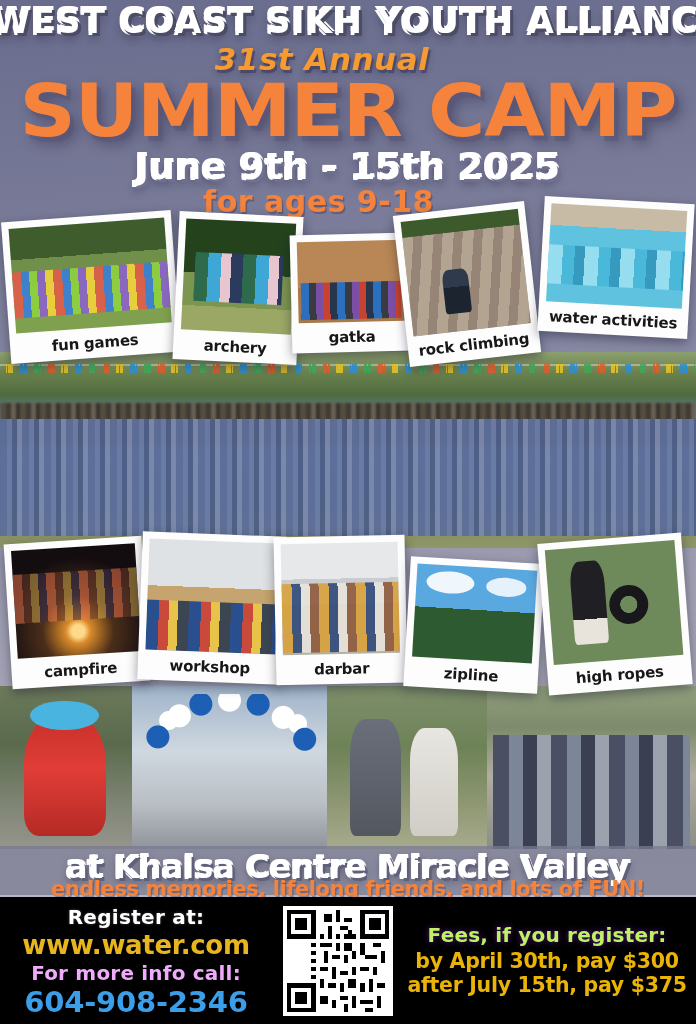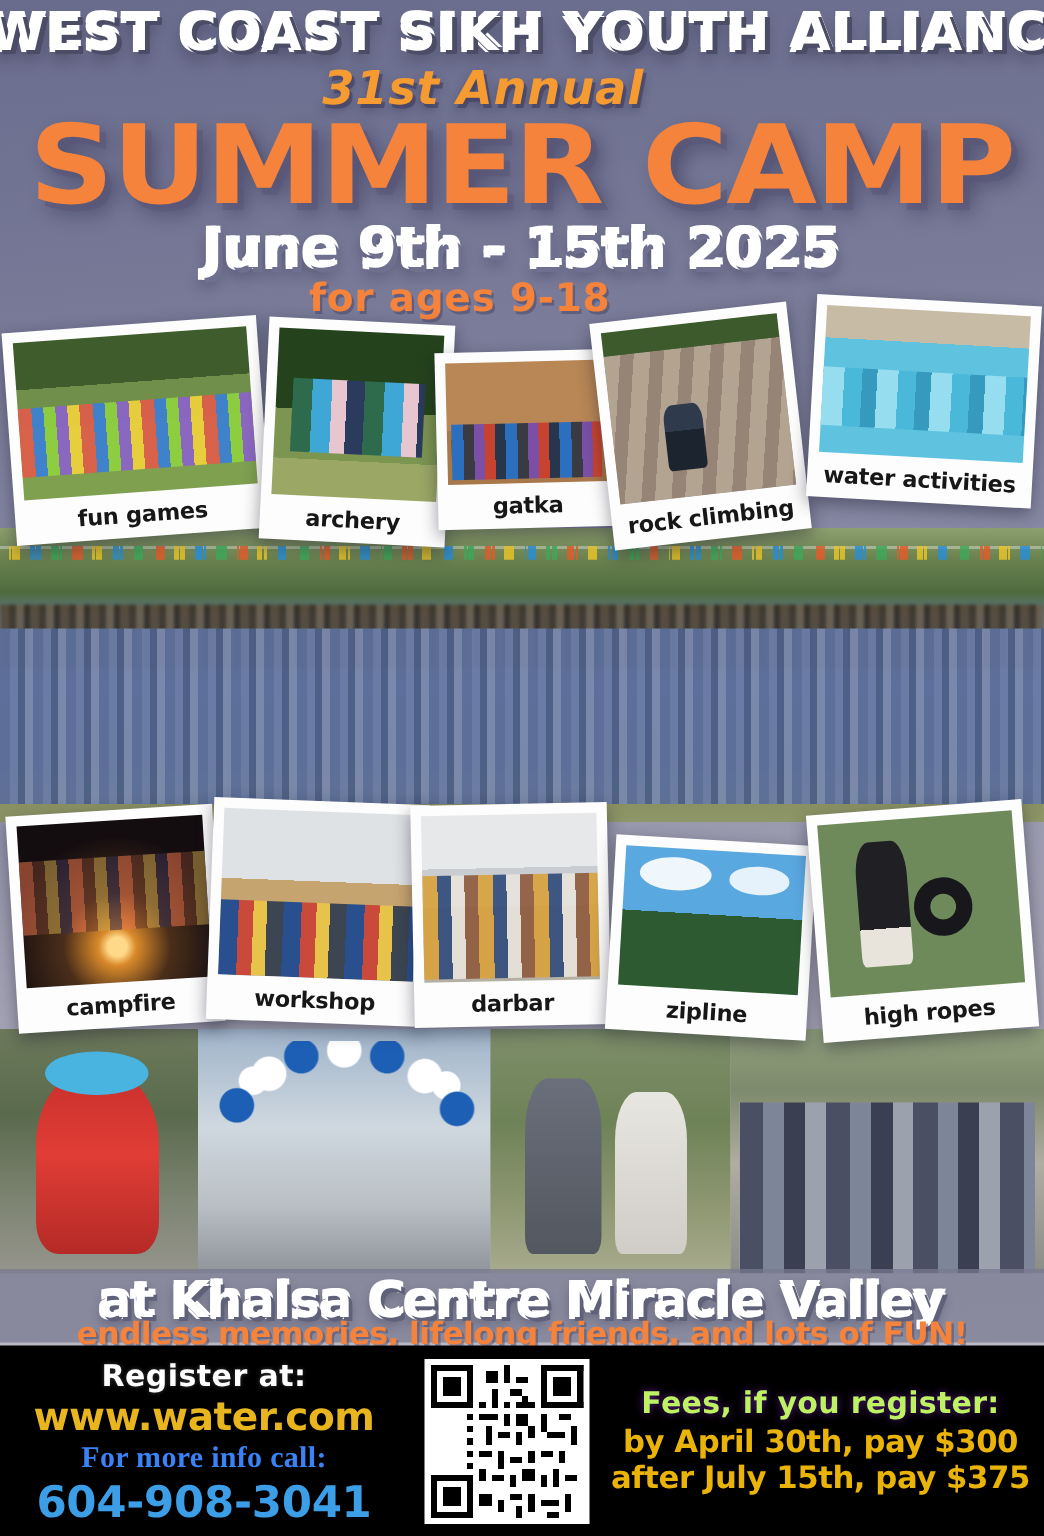--- a/index.html
+++ b/index.html
@@ -57,22 +57,22 @@
   .dates{
     position:absolute; top:146px; left:0; width:696px;
     font-size:36px; font-weight:bold; color:#ffffff;
     text-shadow:
       3px 3px 0 #6f7090,
       -1.4px -1.4px 0 #fff, 1.4px -1.4px 0 #fff, -1.4px 1.4px 0 #fff, 1.4px 1.4px 0 #fff,
       0 5px 9px rgba(35,35,60,.45);
     letter-spacing:0.5px;
   }
   .ages{
-    position:absolute; top:184px; left:0; width:613px;
-    font-size:26px; font-weight:bold; color:#f5833c;
+    position:absolute; top:184px; left:12px; width:613px;
+    font-size:30px; font-weight:bold; color:#f5833c;
     text-shadow:1.5px 2px 0 rgba(70,66,100,.5);
     letter-spacing:0.5px;
   }
 
   
   .band{ position:absolute; left:0; width:696px; overflow:hidden; }
 
   
   .band-group{ top:352px; height:196px; }
   .group-photo{
@@ -233,21 +233,21 @@
     background:#000000; z-index:30;
     display:flex; align-items:center;
   }
   .f-left{ width:272px; text-align:center; padding-top:2px; }
   .f-mid{ width:132px; display:flex; justify-content:center; align-items:center; }
   .f-right{ flex:1; text-align:center; padding-right:6px; }
 
   .reg-at{ font-size:20px; font-weight:bold; color:#ffffff; letter-spacing:0.3px;
            text-shadow:0 0 3px rgba(255,255,255,.25); }
   .website{ font-size:26px; font-weight:bold; color:#e8b51f; margin-top:1px; letter-spacing:-0.3px; }
-  .info-call{ font-size:20px; font-weight:bold; color:#3b82f6; margin-top:1px; letter-spacing:0.2px;font-family:Liberation Serif, serif; }
+  .info-call{ font-size:20px; font-weight:bold; color:#f0abfc; margin-top:1px; letter-spacing:0.2px; }
   .phone{ font-size:29px; font-weight:bold; color:#3d9ee8; margin-top:0px; letter-spacing:-0.2px; }
 
   .fees-head{ font-size:20px; font-weight:bold; color:#bef264;
               text-shadow:0 0 6px rgba(150,50,220,.6); letter-spacing:0.2px; margin-bottom:3px;}
   .fee-line{ font-size:20.5px; font-weight:bold; color:#eab308; line-height:1.16; letter-spacing:-0.3px; }
 
   
   .qr{ width:110px; height:110px; background:#fff; padding:4px; }
   .qr svg{ display:block; width:100%; height:100%; }
 </style>
@@ -333,21 +333,21 @@
   <div class="mid-banner"></div>
   <div class="venue">at Khalsa Centre Miracle Valley</div>
   <div class="tagline">endless memories, lifelong friends, and lots of FUN!</div>
 
   <div class="footer">
 
     <div class="f-left">
       <div class="reg-at">Register at:</div>
       <div class="website">www.water.com</div>
       <div class="info-call">For more info call:</div>
-      <div class="phone">604-908-3041</div>
+      <div class="phone">604-908-2346</div>
     </div>
 
     <div class="f-mid">
       <div class="qr">
         <svg viewBox="0 0 25 25" shape-rendering="crispEdges" aria-hidden="true">
           <rect width="25" height="25" fill="#fff"></rect>
           <g fill="#000">
 
             <rect x="0" y="0" width="7" height="1"></rect>
               <rect x="0" y="6" width="7" height="1"></rect>

